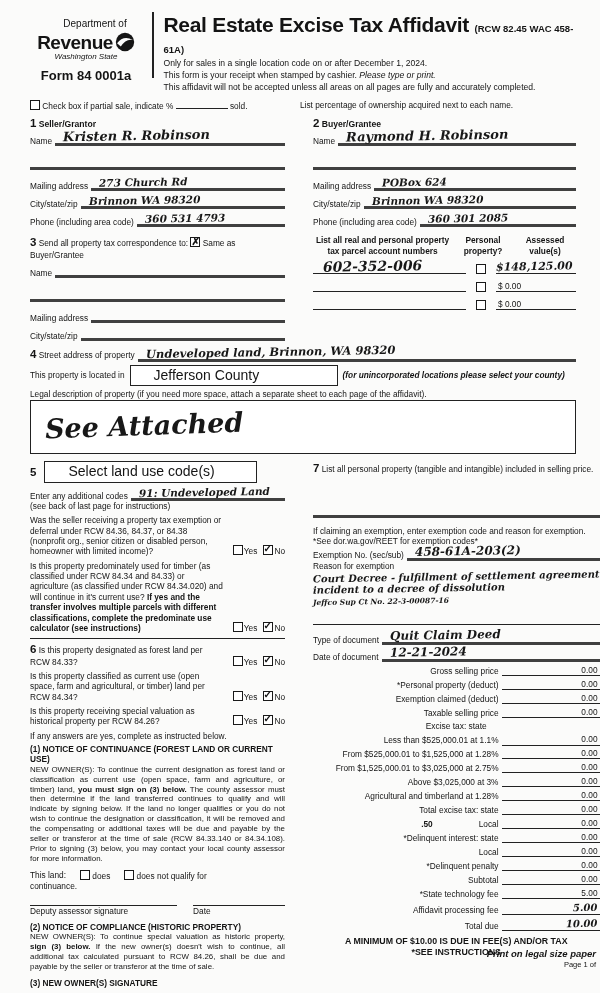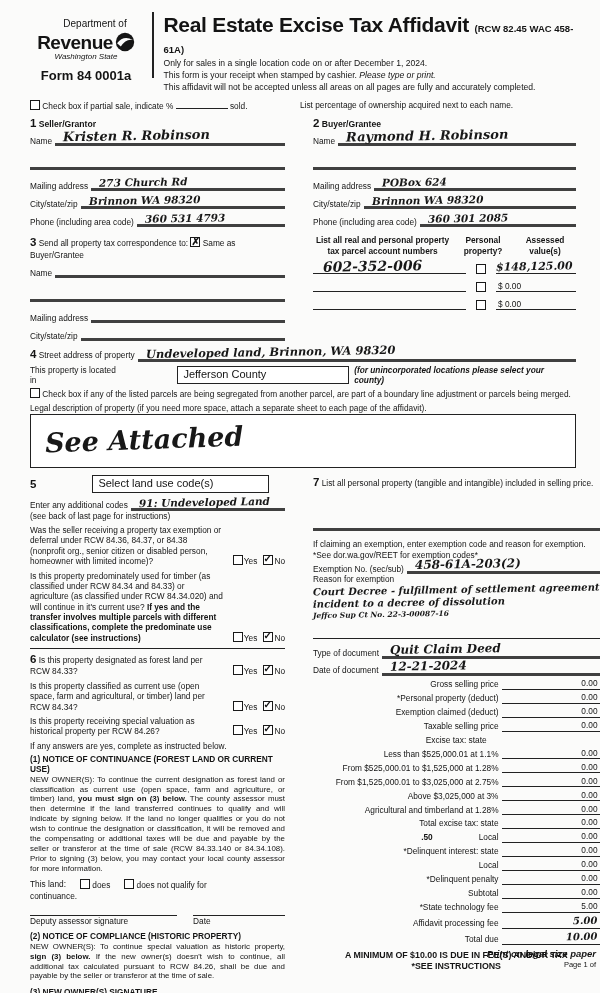--- a/index.html
+++ b/index.html
@@ -40,21 +40,21 @@
   .colL{flex:0 0 255px;}
   .colR{flex:1;}
   .secno{font-size:11.5px;font-weight:bold;}
   .seclbl{font-size:8.6px;font-weight:bold;}
   
   .ptable{display:flex;gap:8px;font-size:8.3px;}
   .prow{display:flex;align-items:flex-end;gap:10px;margin-top:7px;}
   .pline{flex:1;border-bottom:1.3px solid #222;position:relative;min-height:10px;}
   .pval{flex:0 0 78px;border-bottom:1.3px solid #222;position:relative;min-height:10px;padding-left:2px;}
   
-  .fieldbox{display:inline-block;border:1.6px solid #222;background:#fff;padding:1px 5px;font-size:11px;margin-left:48px;}
+  .fieldbox{display:inline-block;border:1.6px solid #222;background:#fff;padding:1px 23px;font-size:14px;}
   .legalbox{border:1.7px solid #222;background:#fff;height:52px;margin-top:1px;position:relative;}
   .legalbox .hw{font-size:27px;position:absolute;left:14px;top:8px;transform:rotate(-2deg);}
   
   .qrow{display:flex;gap:4px;margin-top:4px;}
   .qtext{flex:1;}
   .yn{white-space:nowrap;align-self:flex-end;font-size:8.3px;}
   .yn .cb{margin:0 1px 0 6px;}
   
   .mrow{display:flex;align-items:flex-end;margin-top:2.6px;}
   .mlabel{margin-left:auto;white-space:nowrap;}
@@ -223,22 +223,20 @@
       <span>Street address of property</span></span>
       <span class="wline">
           <span class="hw" style="font-size:11.5px;">Undeveloped land, Brinnon, WA 98320</span>
         </span>
       </div>
     <div style="margin-top:3px;display:flex;align-items:center;gap:5px;">
       <span>This property is located in</span>
       <span class="fieldbox" style="width:160px;">Jefferson County</span>
       <span class="b i">(for unincorporated locations please select your county)</span>
     </div>
-    <div style="margin-top:3px;"><span class="cb"></span>
-      <span>Check box if any of the listed parcels are being segregated from another parcel, are part of a boundary line adjustment or parcels being merged.</span></div>
     <div style="margin-top:3px;">Legal description of property (if you need more space, attach a separate sheet to each page of the affidavit).</div>
     <div class="legalbox">
       <span class="hw">See Attached</span>
     </div>
   </div>
 
   <div class="cols2" style="margin-top:7px;">
 
     <div class="colL">
       <div style="display:flex;align-items:center;gap:8px;">

